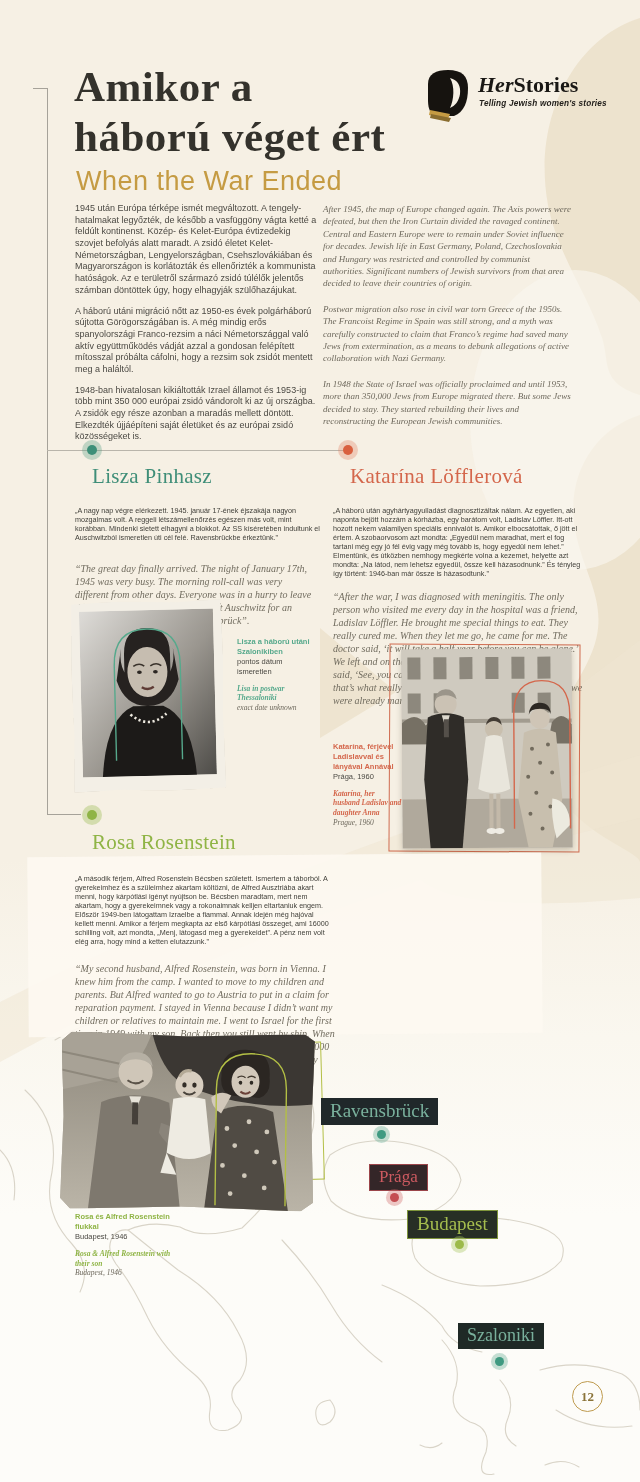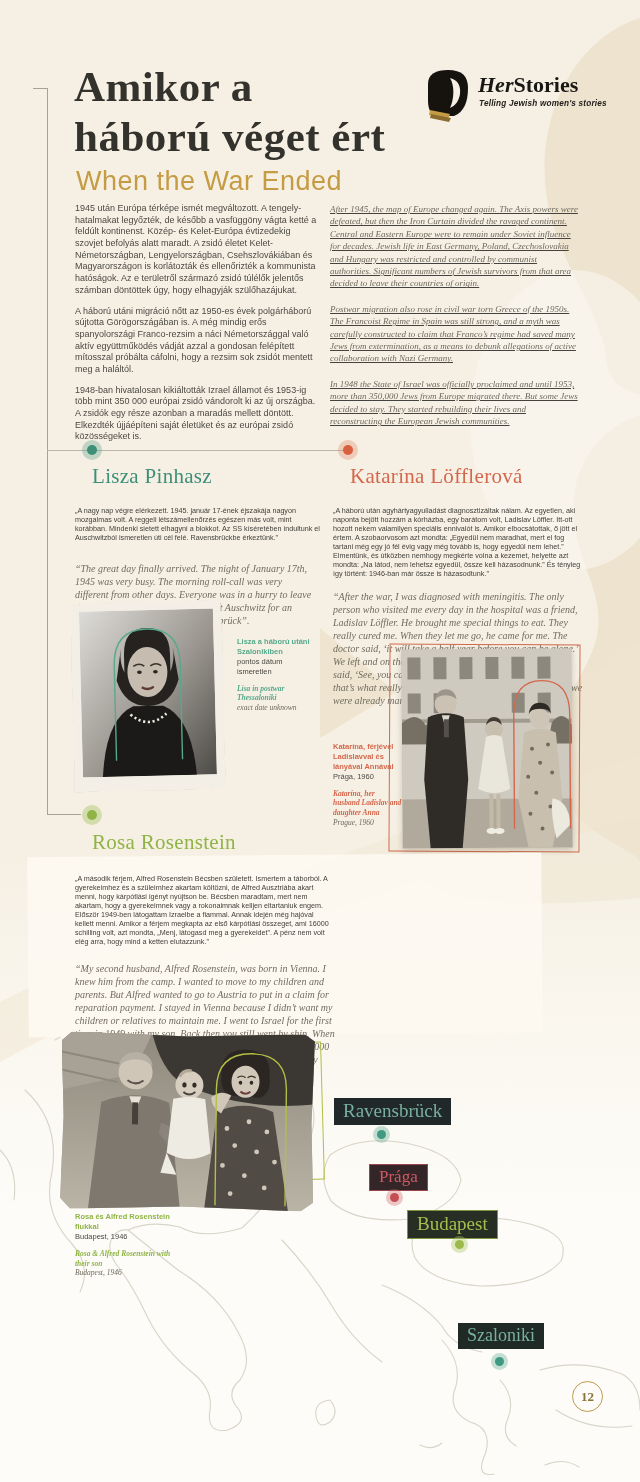--- a/index.html
+++ b/index.html
@@ -33,21 +33,21 @@
   #subtitle{left:76px;top:166px;font-size:27px;color:#c59b43;letter-spacing:.5px;}
   #logo{left:424px;top:70px;width:190px;height:52px;}
   #logo-text{position:absolute;left:54px;top:2px;color:#191714;}
   .logo-her{font-family:"Liberation Serif",serif;font-style:italic;font-size:22px;font-weight:700;}
   .logo-stories{font-family:"Liberation Serif",serif;font-size:22px;font-weight:700;}
   .logo-tag{position:absolute;left:55px;top:29px;font-size:8.2px;font-style:italic;font-weight:700;color:#23201c;letter-spacing:.2px;white-space:nowrap;}
 
   
   .intro-col{position:absolute;top:203px;width:244px;}
   #intro-hu{left:75px;}
-  #intro-en{left:330px;width:248px;text-decoration:underline;}
+  #intro-en{left:323px;width:248px;}
   .intro-col p{margin:0 0 9px 0;}
   .hu-body{font-size:9px;line-height:1.3;color:#4b4943;}
   .en-body{font-family:"Liberation Serif",serif;font-style:italic;font-size:9px;line-height:1.38;color:#6e695d;}
   #intro-en p{margin:0 0 13px 0;}
 
   
   .sec-head{position:absolute;font-family:"Liberation Serif",serif;font-size:21px;letter-spacing:.3px;margin-left:17px;}
   .teal{color:#3f8e78;} .orange{color:#d4674c;} .green{color:#8fb445;}
   .teal-t{color:#56a98c;} 
 
@@ -70,21 +70,21 @@
   #photo-kat{left:402px;top:649px;width:170px;height:199px;transform:rotate(-.4deg);background:#ccc7be;}
   #frame-rosa{left:69px;top:1045px;width:252px;height:136px;border:1.2px solid #b3bf45;transform:rotate(-1.6deg);box-shadow:none;}
   #photo-rosa{left:61px;top:1033px;width:253px;height:177px;transform:rotate(.7deg);background:#b2aca0;
     clip-path:polygon(0 5%,4% 0,50% 2%,96% 0,100% 4%,99% 50%,100% 95%,95% 100%,48% 98%,4% 100%,0 94%,1% 48%);}
 
   
   #rosa-panel{left:28px;top:855px;width:514px;height:180px;background:rgba(253,249,241,.92);transform:rotate(-.5deg);}
 
   
   .maplabel{position:absolute;font-family:"Liberation Serif",serif;padding:2px 9px 3px 9px;white-space:nowrap;}
-  #lbl-ravensbruck{left:321px;top:1098px;font-size:19px;background:#20282a;color:#79b09c;margin-left:13px;}
+  #lbl-ravensbruck{left:321px;top:1098px;font-size:19px;background:#20282a;color:#79b09c;}
   #lbl-praga{left:369px;top:1164px;font-size:17px;background:#342628;color:#cc5a60;border:1px solid rgba(190,80,85,.75);}
   #lbl-budapest{left:407px;top:1210px;font-size:19px;background:#272f25;color:#a5bd4e;border:1px solid rgba(150,175,65,.8);}
   #lbl-szaloniki{left:458px;top:1323px;font-size:18px;background:#1f2926;color:#79b09c;}
 
   
   #pagenum{left:572px;top:1381px;width:29px;height:29px;border:1.4px solid #bf9b4f;border-radius:50%;
     display:flex;align-items:center;justify-content:center;font-family:"Liberation Serif",serif;
     font-weight:700;font-size:13px;color:#8a7339;background:transparent;}
 </style>
 </head>

